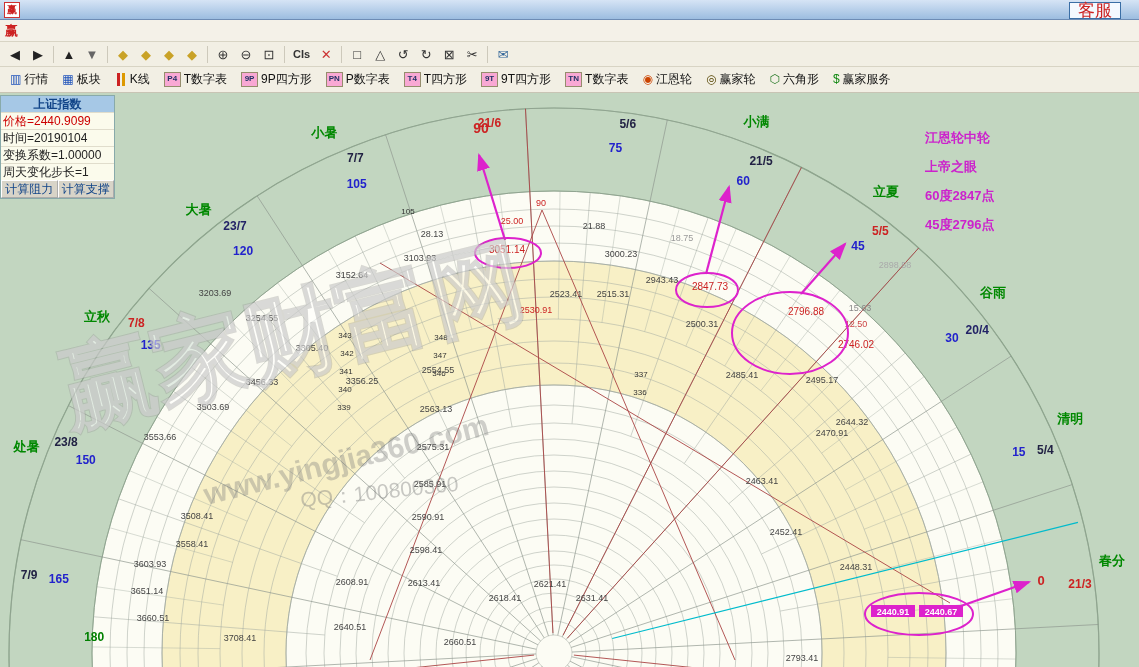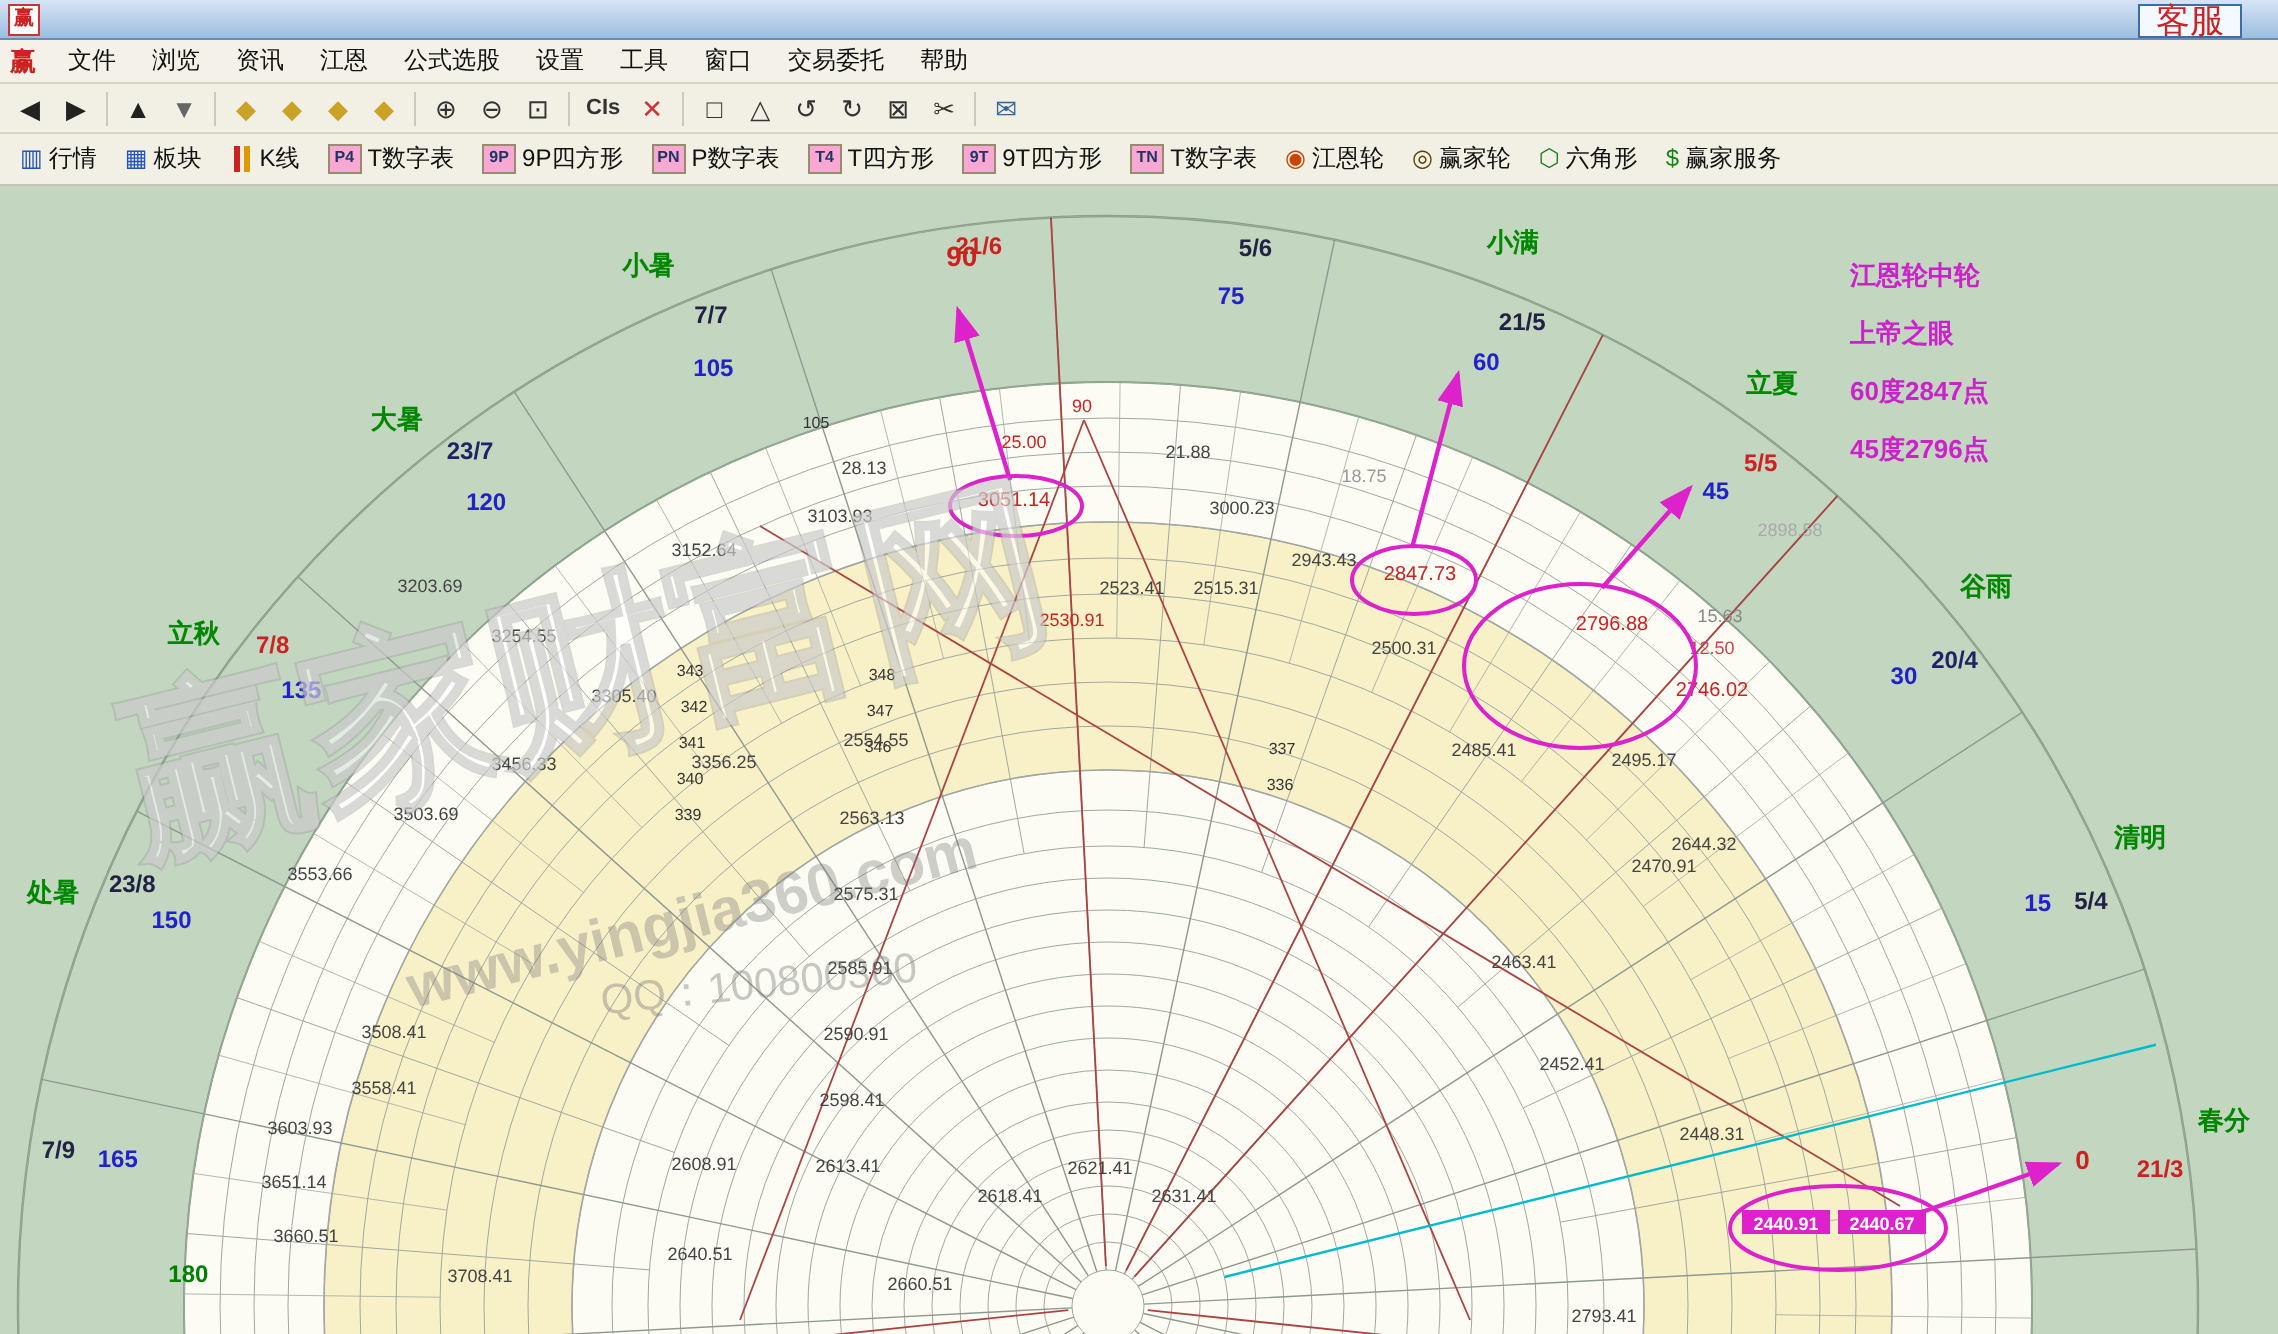--- a/index.html
+++ b/index.html
@@ -36,32 +36,20 @@
 <body>
 
 <div>
   <div class="titlebar">
     <span class="logo">赢</span>
     <span class="service-btn">客服</span>
   </div>
 
   <div class="menubar">
     <span class="logo">赢</span>
-    <span id="menu-items" style="display:flex;">
-        <span class="menu-item">文件</span>
-        <span class="menu-item">浏览</span>
-        <span class="menu-item">资讯</span>
-        <span class="menu-item">江恩</span>
-        <span class="menu-item">公式选股</span>
-        <span class="menu-item">设置</span>
-        <span class="menu-item">工具</span>
-        <span class="menu-item">窗口</span>
-        <span class="menu-item">交易委托</span>
-        <span class="menu-item">帮助</span>
-      </span>
   </div>
 
   <div class="toolbar1" id="toolbar1">
       <button class="tb1-btn" style="color: rgb(34, 34, 34);">◀</button>
       <button class="tb1-btn" style="color: rgb(34, 34, 34);">▶</button>
       <span class="sep"></span>
       <button class="tb1-btn" style="color: rgb(34, 34, 34);">▲</button>
       <button class="tb1-btn" style="color: rgb(102, 102, 102);">▼</button>
       <span class="sep"></span>
       <button class="tb1-btn" style="color: rgb(201, 162, 39);">◆</button>
@@ -416,20 +404,33 @@
           <line x1="706" y1="181" x2="729" y2="94" stroke="#dd22cc" stroke-width="2.2" marker-end="url(#ah)"></line>
           <line x1="801" y1="201" x2="845" y2="151" stroke="#dd22cc" stroke-width="2.2" marker-end="url(#ah)"></line>
           <line x1="961" y1="513" x2="1029" y2="489" stroke="#dd22cc" stroke-width="2.2" marker-end="url(#ah)"></line>
         </g>
       </svg>
 
     <div class="wm1">赢家财富网</div>
     <div class="wm2">www.yingjia360.com</div>
     <div class="wm3">QQ：100800360</div>
 
+    <div class="info-panel">
+      <div class="hdr">上证指数</div>
+      <div id="panel-rows">
+          <div class="row" style="color: rgb(204, 0, 0);">价格=2440.9099</div>
+          <div class="row" style="color: rgb(34, 34, 34);">时间=20190104</div>
+          <div class="row" style="color: rgb(34, 34, 34);">变换系数=1.00000</div>
+          <div class="row" style="color: rgb(34, 34, 34);">周天变化步长=1</div>
+        </div>
+      <div class="btns" id="panel-btns">
+          <button>计算阻力</button>
+          <button>计算支撑</button>
+        </div>
+    </div>
 
     <div class="anno" id="anno-block" style="color: rgb(204, 34, 204);">
         <div>江恩轮中轮</div>
         <div>上帝之眼</div>
         <div>60度2847点</div>
         <div>45度2796点</div>
       </div>
   </div>
 </div>
 

